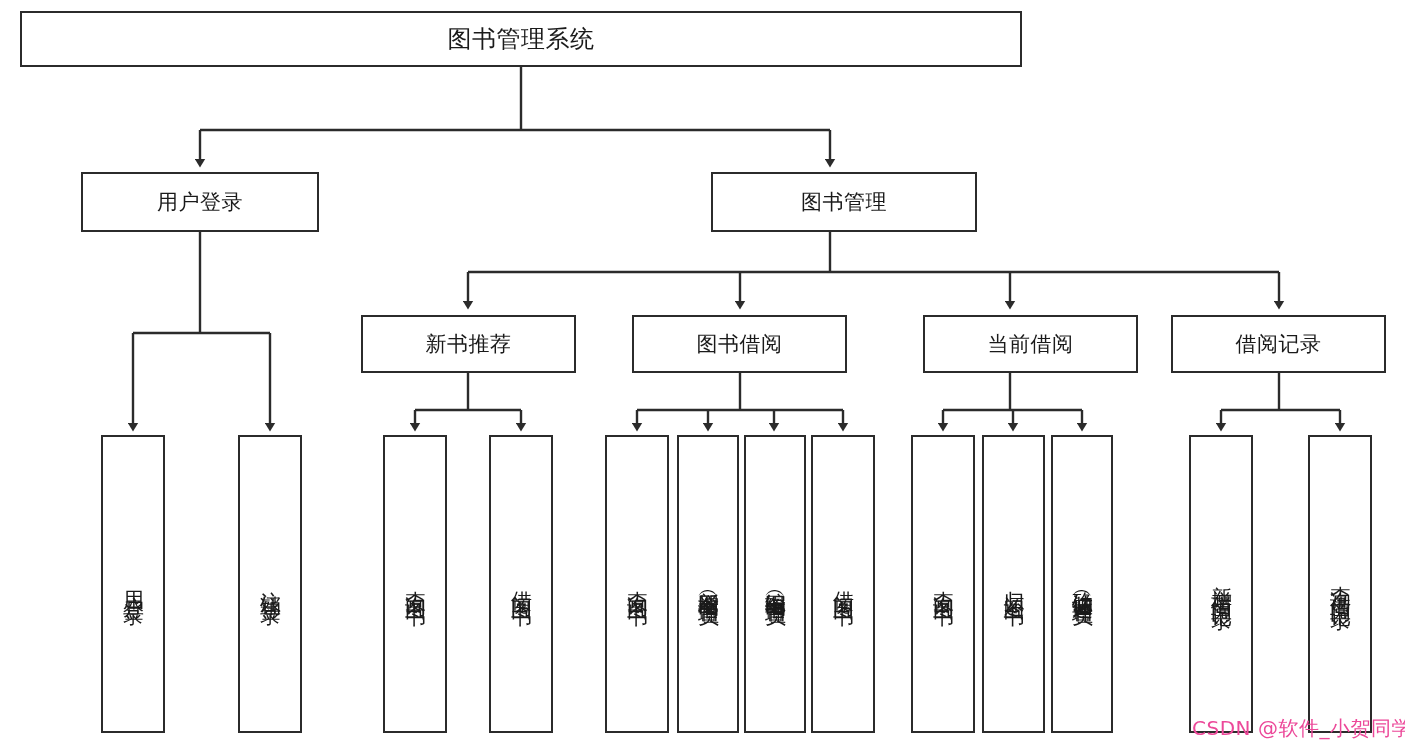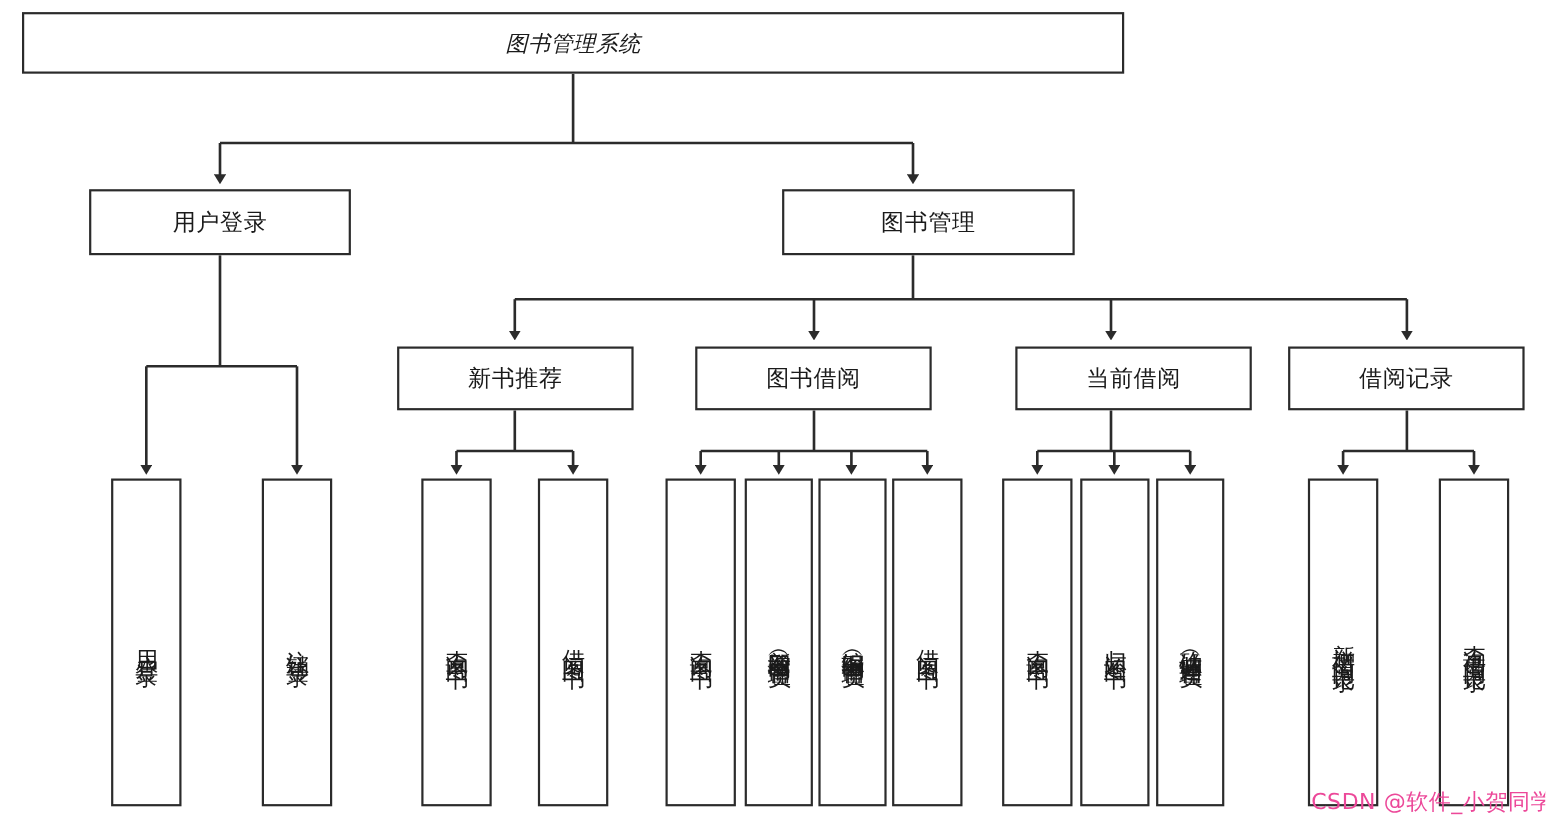--- a/index.html
+++ b/index.html
@@ -48,22 +48,21 @@
     text-orientation: upright;
     letter-spacing: 5px;
     line-height: 1;
     white-space: nowrap;
     display: block;
   }
   .node.vert.tight .vtext {
     letter-spacing: 2px;
   }
   .node.root {
-    font-size: 20px;
-    font-style: italic;
+    font-size: 24px;
   }
   .watermark {
     position: absolute;
     color: #ec4899;
     font-size: 20px;
     white-space: nowrap;
     letter-spacing: 0.5px;
   }
 </style>
 </head>

